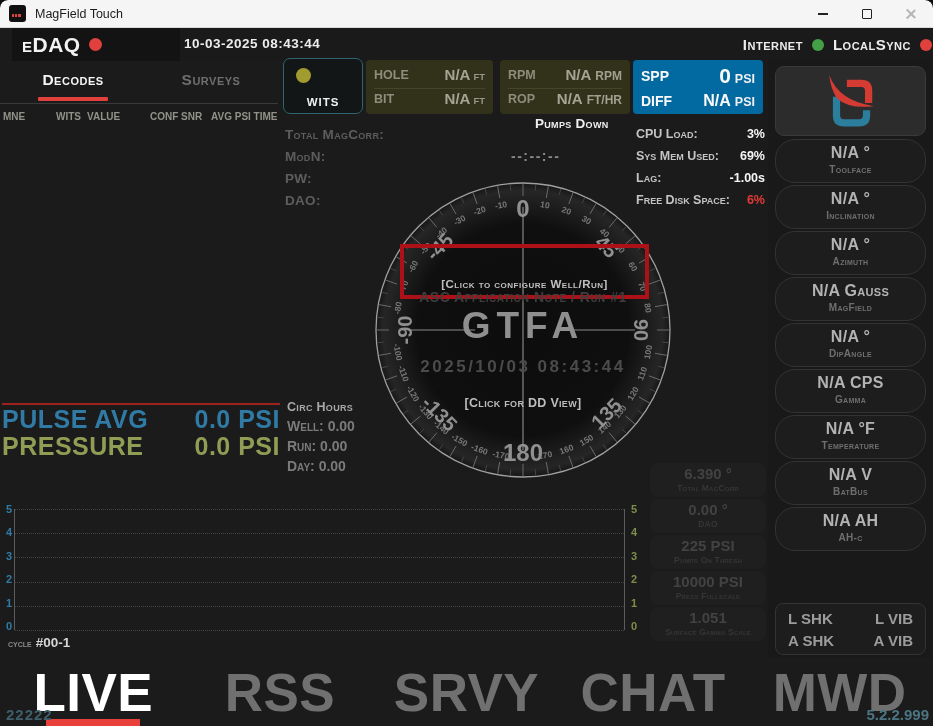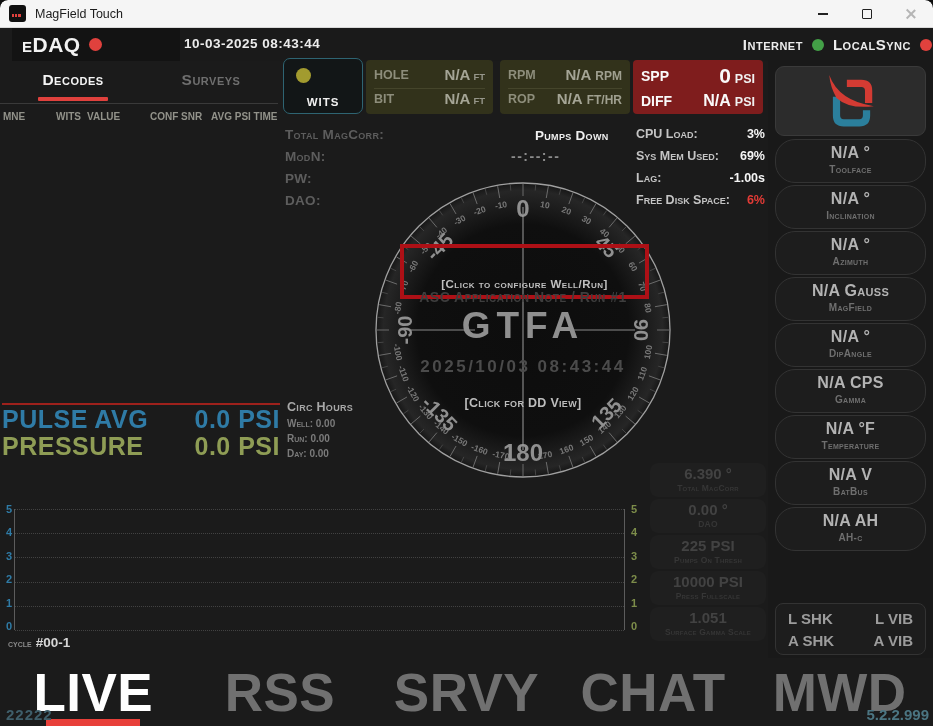--- a/index.html
+++ b/index.html
@@ -43,37 +43,37 @@
   .decode-col { position:absolute; top:0; font-size:10px; font-weight:700; color:#92928a; white-space:nowrap; }
 
   
   .wits-box { position:absolute; left:283px; top:58px; width:80px; height:56px; background:#121617; border:1px solid #2e6472; border-radius:7px; }
   .wits-dot { position:absolute; left:12px; top:9px; width:15px; height:15px; border-radius:50%; background:#a29b2f; }
   .wits-label { position:absolute; left:0; bottom:5px; width:100%; text-align:center; font-size:11.5px; font-weight:700; color:#f0f0f0; letter-spacing:1px; }
 
   
   .gbox { position:absolute; top:60px; height:54px; border-radius:4px; padding:2px 8px; display:flex; flex-direction:column; justify-content:space-evenly; }
   .gbox.olive { background:#32321b; }
-  .gbox.dark { background:#7f1d1d; }
+  .gbox.dark { background:#0369a1; }
   .grow { display:flex; justify-content:space-between; align-items:center; white-space:nowrap; }
   .grow + .grow { border-top:1px solid #45452b; padding-top:1px; }
   .gbox.dark .grow + .grow { border-top:none; }
   .olive .glabel { font-size:12.5px; font-weight:700; color:#8d8d7b; }
   .olive .gvalue { font-size:15px; font-weight:700; color:#a5a596; }
   .olive .gunit-sm { font-size:9.5px; font-weight:700; color:#96968a; margin-left:3px; }
   .olive .gunit-lg { font-size:12px; font-weight:700; color:#a0a090; margin-left:4px; }
   .dark .glabel { font-size:14px; font-weight:700; color:#fafafa; }
   .dark .gvalue-big { font-size:21px; font-weight:700; color:#fafafa; }
   .dark .gvalue { font-size:16px; font-weight:700; color:#fafafa; }
   .dark .gunit { font-size:12.5px; font-weight:700; color:#f0f0f0; margin-left:4px; }
 
   
   .dinfo-label { position:absolute; left:285px; font-size:13.5px; font-weight:700; color:#5d5d5d; letter-spacing:0.3px; }
   .modn-value { position:absolute; left:511px; top:148px; font-size:14px; font-weight:700; color:#8c8c8c; letter-spacing:1.5px; }
-  .pumps { position:absolute; left:535px; top:128px; font-size:13.5px; font-weight:700; color:#efefef; letter-spacing:0.3px; }
+  .pumps { position:absolute; left:535px; top:116px; font-size:13.5px; font-weight:700; color:#efefef; letter-spacing:0.3px; }
   .sysstats { position:absolute; left:636px; top:127px; width:129px; }
   .sysrow { display:flex; justify-content:space-between; height:22px; align-items:flex-start; white-space:nowrap; }
   .syslabel { font-size:12.5px; font-weight:700; color:#c4c4c4; }
   .sysvalue { font-size:12.5px; font-weight:700; color:#f5f5f5; }
   .sysvalue.alert { color:#e23b36; }
 
   
   .compass-svg { position:absolute; left:373px; top:180px; }
   .compass-overlay { position:absolute; left:373px; top:180px; width:300px; text-align:center; }
   .cfg-rect { position:absolute; left:400px; top:238px; width:249px; height:55px; border:4px solid #ad1016; display:flex; align-items:flex-end; justify-content:center; padding-bottom:5px;margin-top:6px; }
@@ -85,21 +85,21 @@
 
   
   .pressure-panel { position:absolute; left:2px; top:403px; width:278px; border-top:2px solid #9e211c; padding-top:1px; }
   .prow { display:flex; justify-content:space-between; align-items:baseline; line-height:27px; }
   .prow .plabel,.prow .pvalue { font-size:25px; font-weight:700; letter-spacing:0.5px; }
   .prow.blue { color:#2f7ba6; }
   .prow.olive { color:#8f9d55; }
 
   .circ { position:absolute; left:287px; top:400px; width:90px; }
   .circ-title { font-size:12.5px; font-weight:700; color:#a8a8a8; letter-spacing:0.3px; }
-  .circ-row { font-size:10px; font-weight:700; color:#7b7b7b; margin-top:4px; white-space:nowrap; }
+  .circ-row { font-size:14px; font-weight:700; color:#7b7b7b; margin-top:4px; white-space:nowrap; }
 
   
   .axis-gutter { position:absolute; top:503px; height:129px; display:flex; flex-direction:column; justify-content:space-between; font-size:11px; font-weight:700; }
   .axis-left { left:2px; width:10px; align-items:flex-end; color:#2f7ba6; }
   .axis-right { left:631px; width:12px; align-items:flex-start; color:#7d8d4a; }
   .plot { position:absolute; left:14px; top:509px; width:611px; height:121px; border-left:1px solid #5c5c5c; border-right:1px solid #5c5c5c; }
   .gridline { position:absolute; left:0; width:100%; height:0; border-top:1px dotted #424242; }
   .cycle { position:absolute; left:8px; top:633px; white-space:nowrap; }
   .cycle-label { font-size:10.5px; font-weight:700; color:#8a8a8a; }
   .cycle-value { font-size:13.5px; font-weight:700; color:#d6d6d6; margin-left:4px; }

